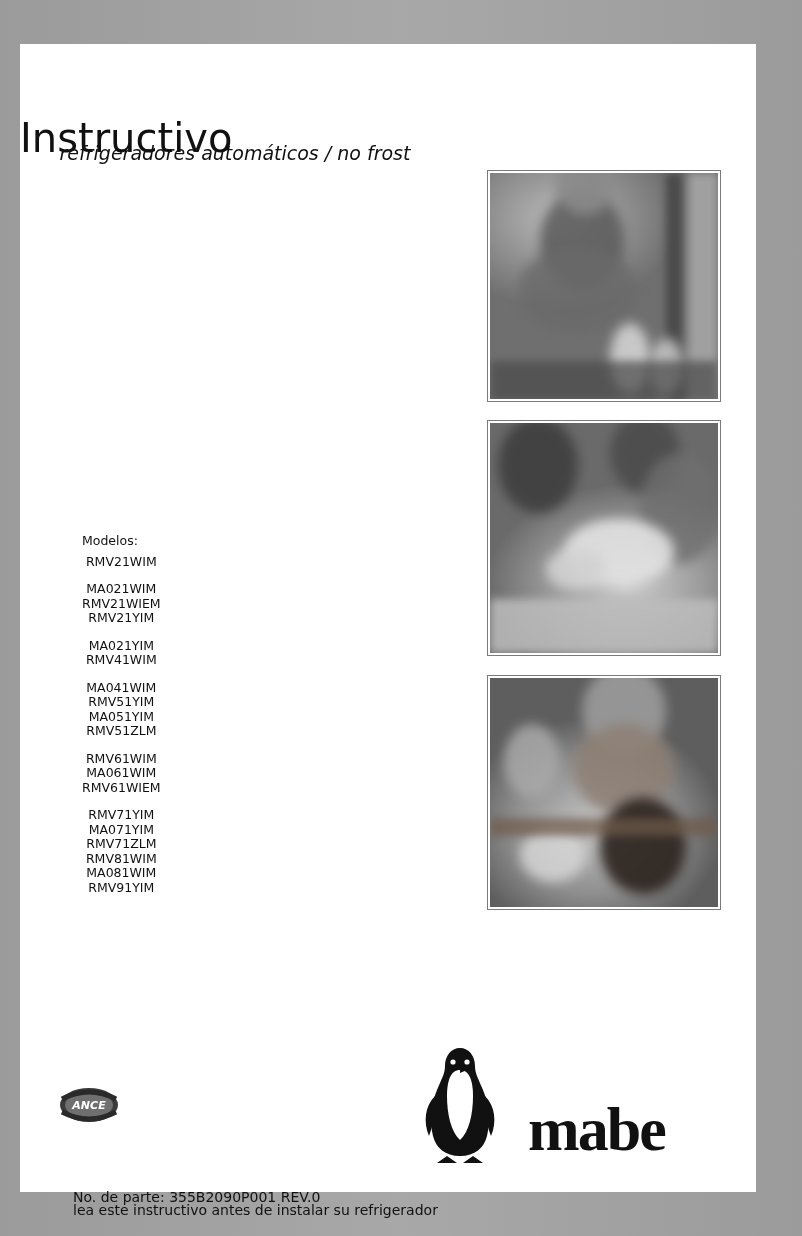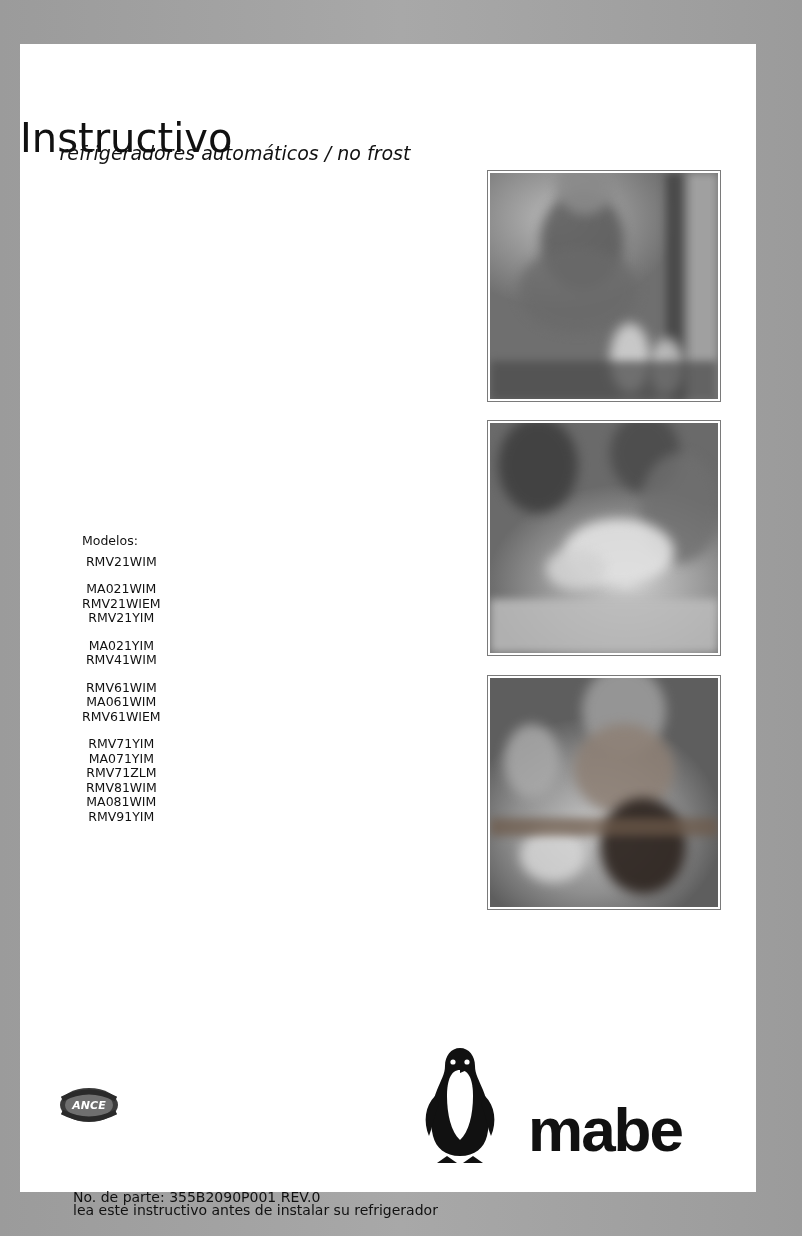--- a/index.html
+++ b/index.html
@@ -120,21 +120,21 @@
     height: 120px;
   }
   .mabe {
     position: absolute;
     left: 508px;
     top: 1050px;
     font-size: 62px;
     font-weight: bold;
     color: #111;
     letter-spacing: -2px;
-    font-family: Liberation Sans, sans-serif;
+    font-family: Liberation Serif, serif;
   }
 </style>
 </head>
 <body>
 
 <div class="backdrop"></div>
 
 <div class="page">
 
   <h1 class="title">Instructivo</h1>
@@ -147,20 +147,26 @@
       <div>RMV21WIM</div>
     </div>
     <div class="group">
       <div>MA021WIM</div>
       <div>RMV21WIEM</div>
       <div>RMV21YIM</div>
     </div>
     <div class="group">
       <div>MA021YIM</div>
       <div>RMV41WIM</div>
+    </div>
+    <div class="group">
+      <div>MA041WIM</div>
+      <div>RMV51YIM</div>
+      <div>MA051YIM</div>
+      <div>RMV51ZLM</div>
     </div>
     <div class="group">
       <div>RMV61WIM</div>
       <div>MA061WIM</div>
       <div>RMV61WIEM</div>
     </div>
     <div class="group">
       <div>RMV71YIM</div>
       <div>MA071YIM</div>
       <div>RMV71ZLM</div>

